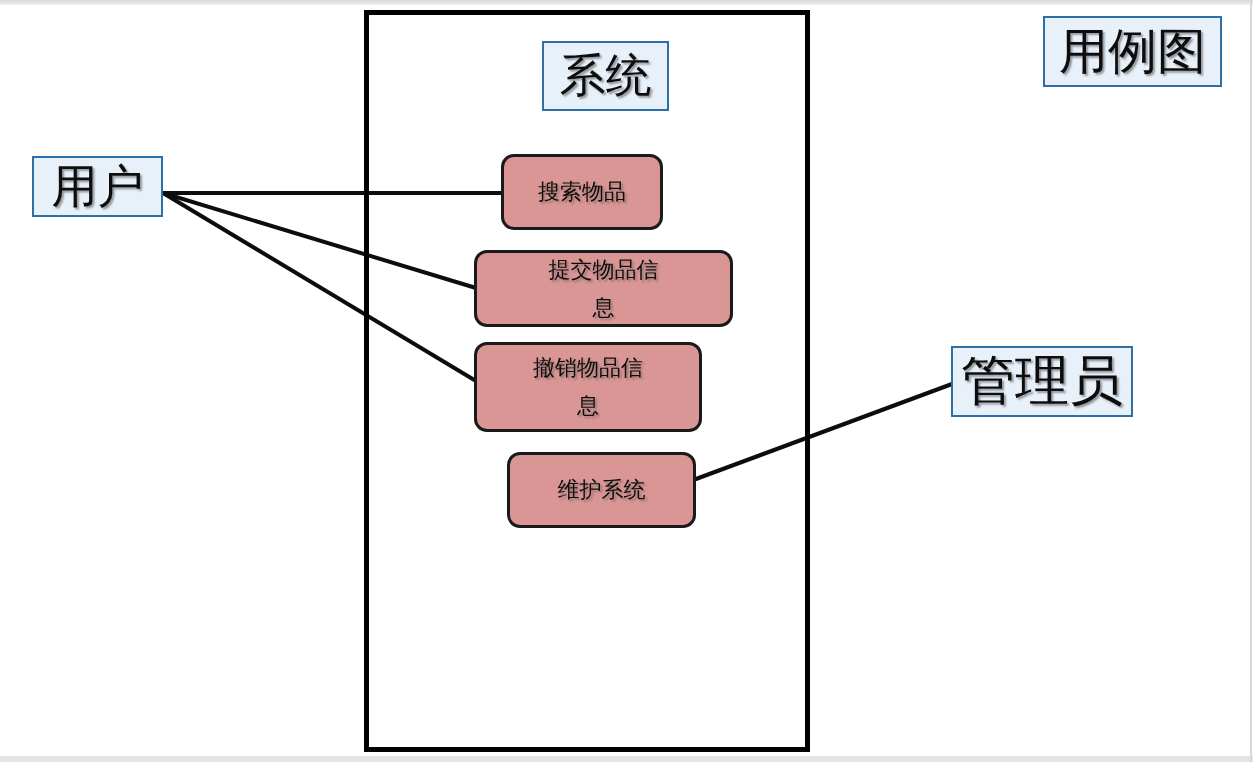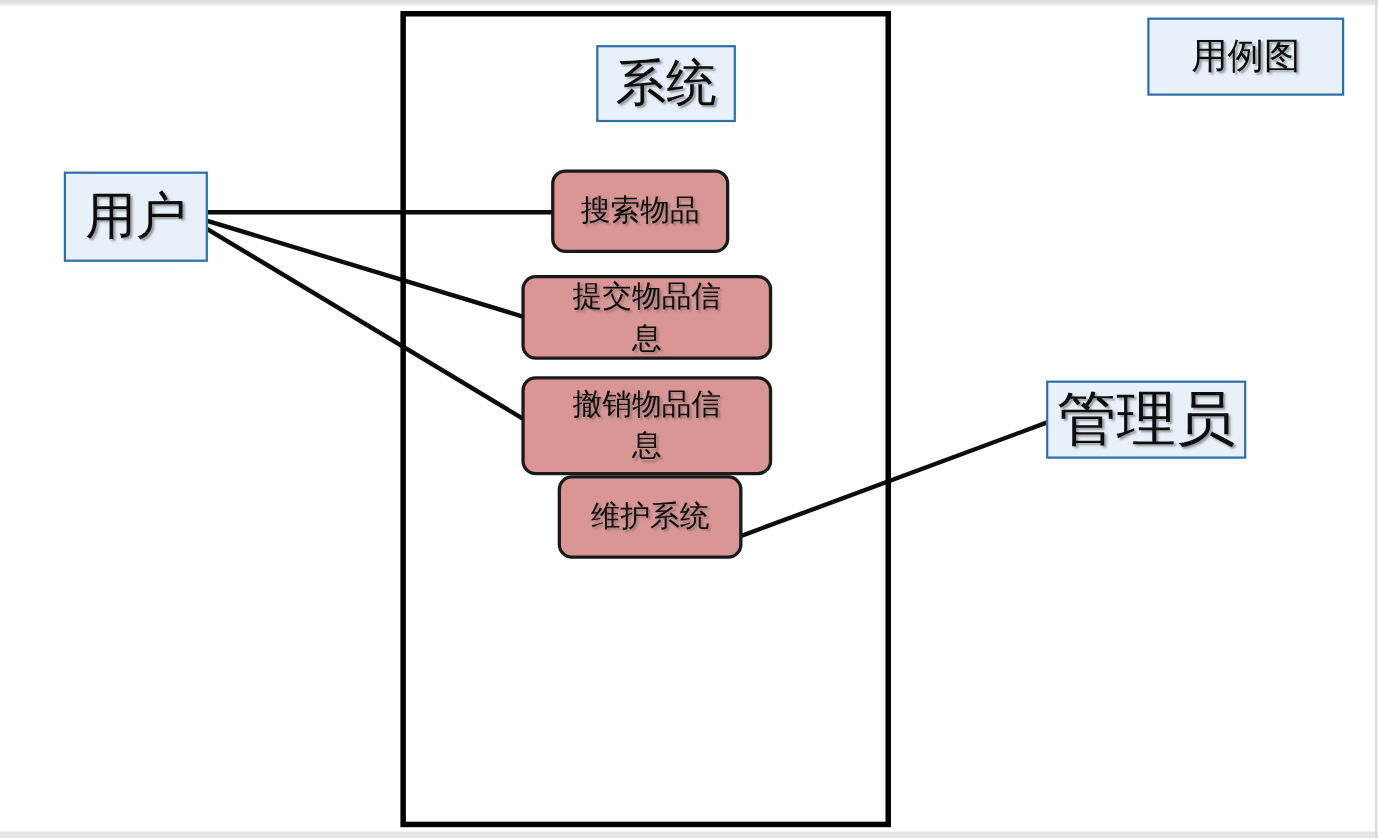--- a/index.html
+++ b/index.html
@@ -46,39 +46,39 @@
   .label-box{
     position:absolute;
     background:var(--actor-fill);
     border:2px solid var(--actor-border);
     display:flex;align-items:center;justify-content:center;
     text-align:center;
     text-shadow:2px 2px 2px rgba(80,80,80,0.55);
     white-space:nowrap;
   }
   .system-label{left:519px;top:41px;width:127px;height:70px;font-size:46px;margin-left:23px;}
-  .diagram-title{left:1043px;top:16px;width:179px;height:71px;font-size:33px;}
-  .actor-user{left:32px;top:156px;width:131px;height:82px;font-size:46px;margin-left:26px;}
+  .diagram-title{left:1043px;top:16px;width:179px;height:71px;font-size:49px;}
+  .actor-user{left:32px;top:156px;width:131px;height:61px;font-size:46px;}
   .actor-admin{left:951px;top:346px;width:182px;height:71px;font-size:54px;}
   .use-case{
     position:absolute;
     background:var(--usecase-fill);
     border:3px solid var(--usecase-border);
     border-radius:13px;
     display:flex;align-items:center;justify-content:center;
     text-align:center;
-    font-size:27px;
+    font-size:22px;
     line-height:38px;
     text-shadow:2px 2px 2px rgba(80,80,80,0.45);
     white-space:pre-line;
   }
   .uc-search{left:501px;top:154px;width:162px;height:76px;}
-  .uc-submit{left:474px;top:250px;width:228px;height:77px;text-align:center;}
+  .uc-submit{left:474px;top:250px;width:259px;height:77px;text-align:center;}
   .uc-revoke{left:474px;top:342px;width:228px;height:90px;}
-  .uc-maintain{left:507px;top:432px;width:168px;height:76px;}
+  .uc-maintain{left:507px;top:452px;width:189px;height:76px;}
 </style>
 </head>
 <body>
 
 <div class="page-top-bar"></div>
 <div class="page-bottom-bar"></div>
 <div class="page-right-edge"></div>
 
 <svg class="connector-layer" viewBox="0 0 1253 762" xmlns="http://www.w3.org/2000/svg">
     <line x1="163" y1="193" x2="503" y2="193" stroke="var(--connector)" stroke-width="4" stroke-linecap="round"></line>

